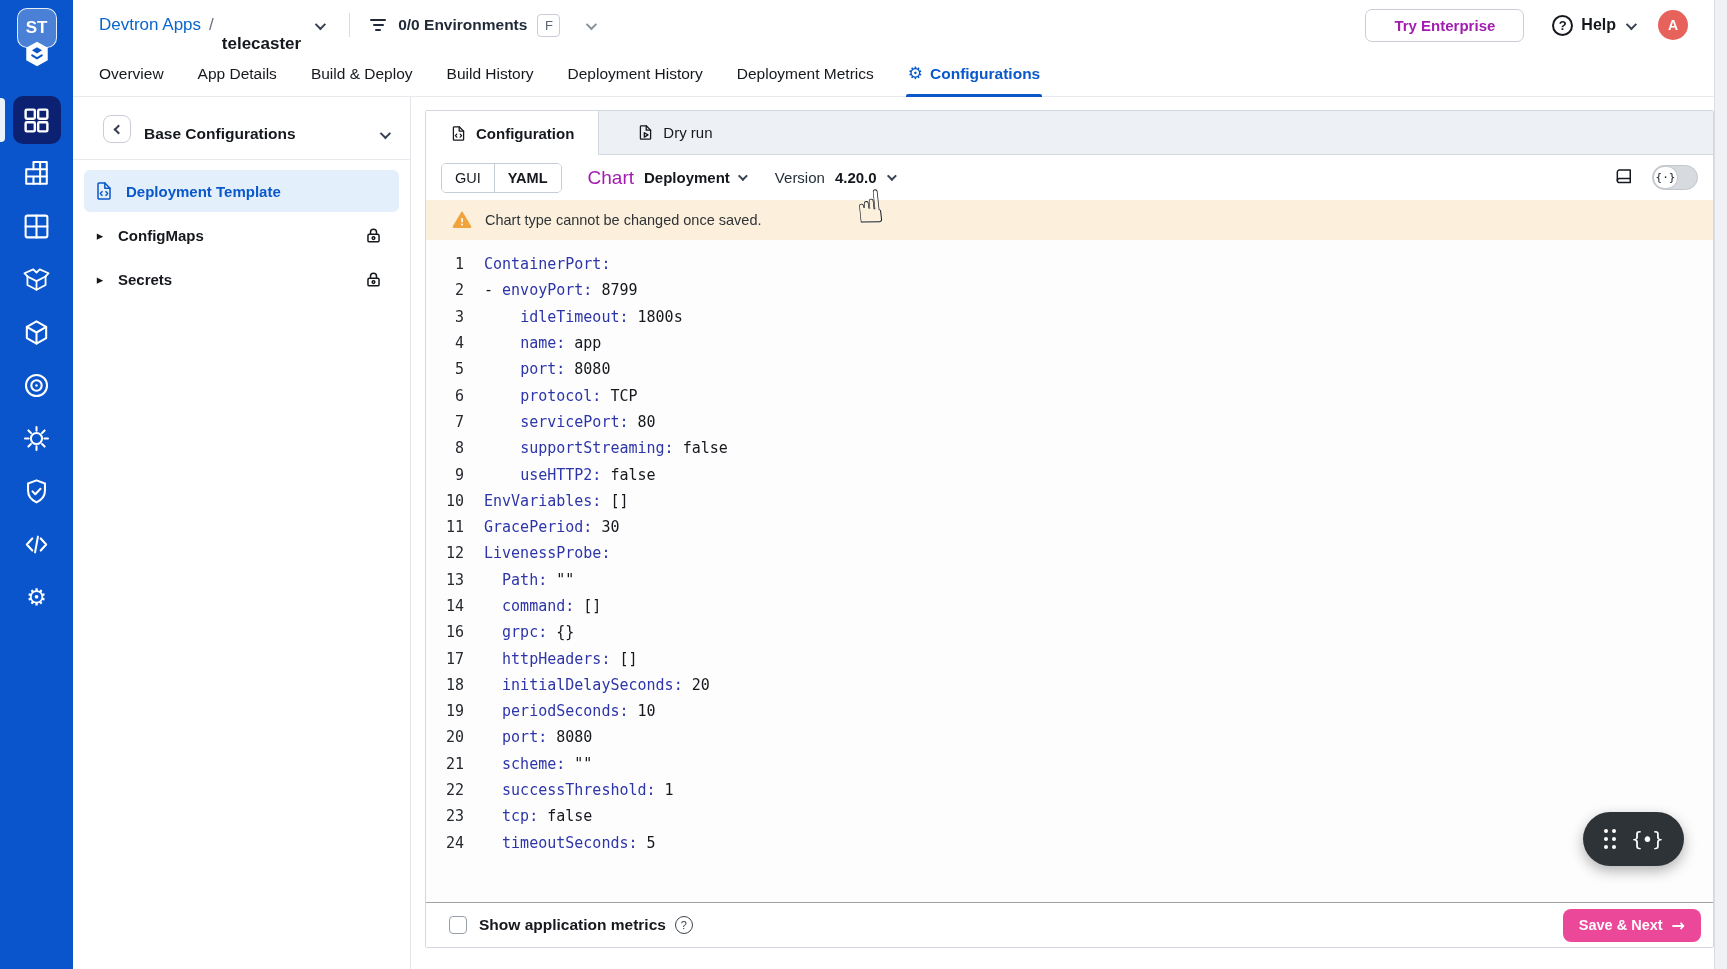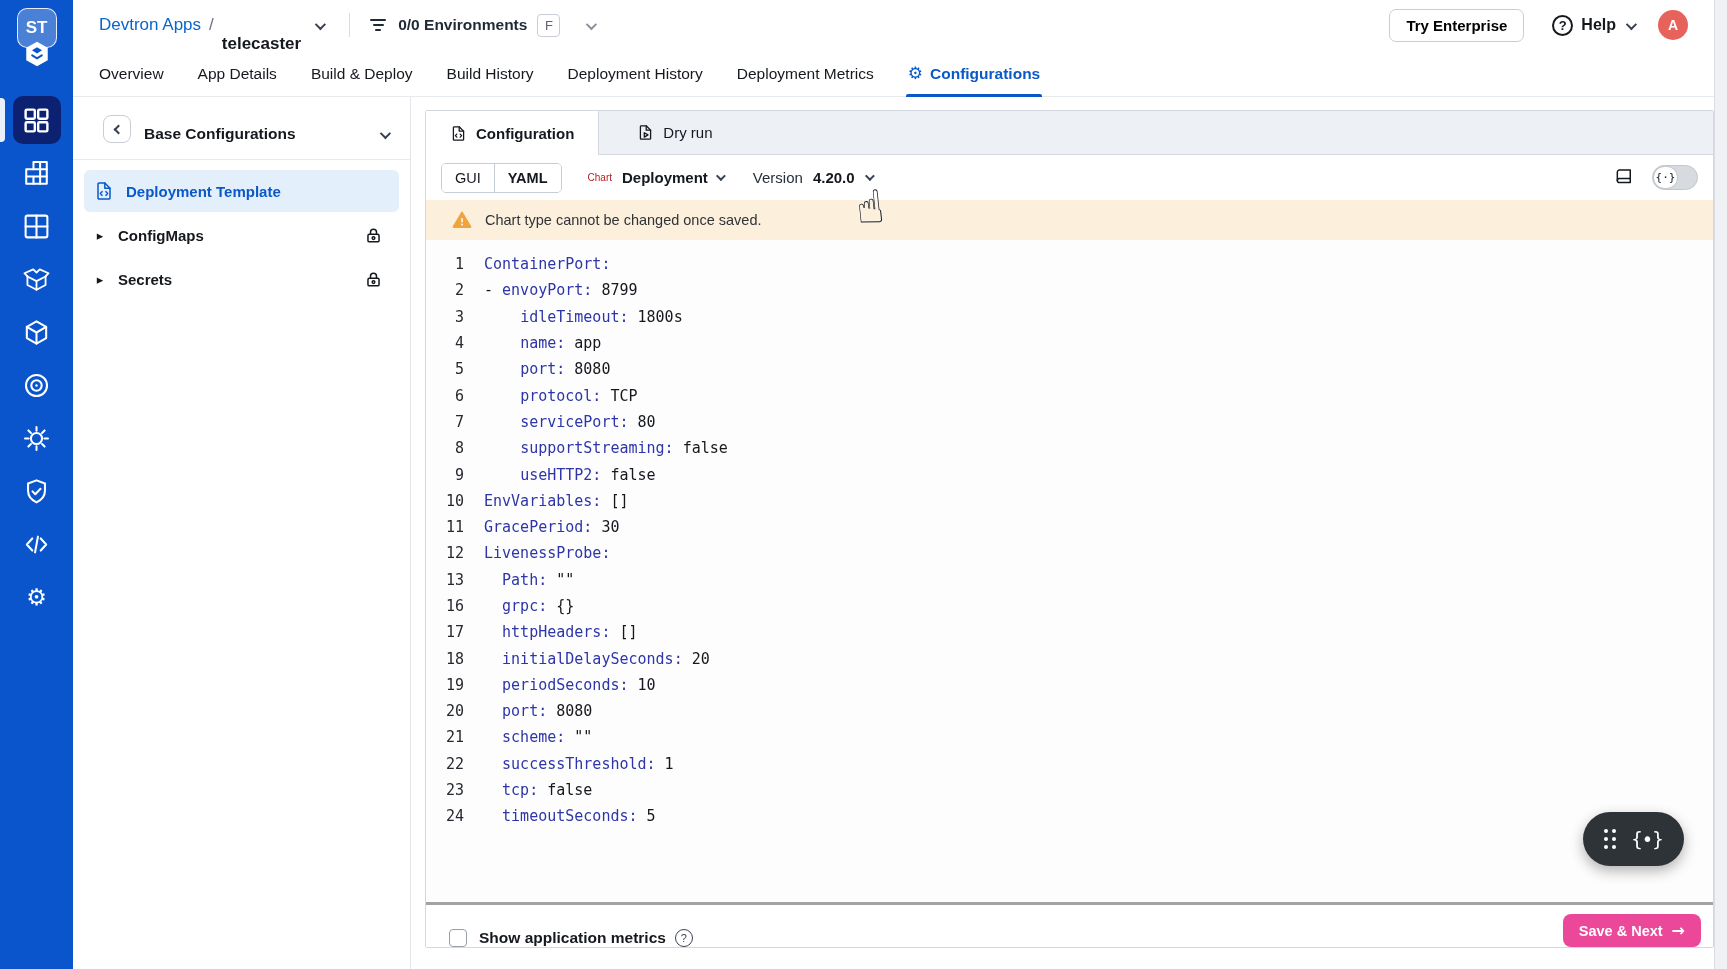--- a/index.html
+++ b/index.html
@@ -39,22 +39,22 @@
   #breadcrumb-current { color:#15181d; font-weight:bold;margin-top:38px; }
   #app-chevron { color:#374151; margin-left:6px; cursor:pointer; }
   #header-vdiv { width:1px; height:24px; background:#d8dce2; margin:0 20px 0 26px; }
   #env-filter-icon { display:flex; flex-direction:column; gap:3px; align-items:center; margin-right:12px; cursor:pointer; }
   #env-filter-icon i { display:block; height:2px; background:#1f2937; border-radius:1px; }
   #env-label { font-size:15.5px; font-weight:bold; color:#1f2937; }
   #env-key { margin-left:10px; width:23px; height:23px; border:1px solid #c9ced6; border-radius:4px;
              display:flex; align-items:center; justify-content:center; font-size:13px; color:#5b6470; background:#fff; }
   #env-chevron { color:#8a919c; margin-left:26px; cursor:pointer; }
   #header-spacer { flex:1; }
-  #try-enterprise { border:1px solid #c9ced6; border-radius:7px; background:#fff; padding:7px 16px;
-                    color:#000000; font-weight:bold; font-size:15px; cursor:pointer; }
+  #try-enterprise { border:1px solid #c9ced6; border-radius:7px; background:#fff; padding:7px 28px;
+                    color:#a21caf; font-weight:bold; font-size:15px; cursor:pointer; }
   #help-group { display:flex; align-items:center; gap:8px; margin-left:28px; cursor:pointer; }
   #help-qmark { width:21px; height:21px; border:2px solid #15181d; border-radius:50%; display:flex; align-items:center;
                 justify-content:center; font-size:13px; font-weight:bold; color:#15181d; }
   #help-label { font-size:16px; font-weight:bold; color:#15181d; }
   #help-chevron { color:#374151; margin-left:2px; }
   #avatar { margin-left:24px; width:30px; height:30px; border-radius:50%; background:#e8625c; color:#fff;
             display:flex; align-items:center; justify-content:center; font-size:14px; font-weight:bold; cursor:pointer; }
 
   
   #nav-tabs { height:47px; display:flex; align-items:stretch; gap:34px; padding:0 26px; }
@@ -88,21 +88,21 @@
   .ws-tab { display:flex; align-items:center; gap:9px; padding:0 24px; font-size:15px; color:#15181d; cursor:pointer; }
   .ws-tab svg { width:17px; height:17px; }
   .ws-tab.active { background:#fff; font-weight:bold; border-right:1px solid #d3d8de; margin-bottom:-1px; }
   .ws-tab:not(.active) { border-right:1px solid transparent; margin-left:14px; }
 
   #toolbar { height:45px; display:flex; align-items:center; padding:0 15px; background:#fff; }
   #mode-seg { display:flex; border:1px solid #c6ccd3; border-radius:5px; overflow:hidden; }
   .seg-btn { padding:6px 13px; font-size:14.5px; color:#15181d; background:#fff; cursor:pointer; }
   .seg-btn + .seg-btn { border-left:1px solid #c6ccd3; }
   .seg-btn.active { font-weight:bold; }
-  #chart-label { margin-left:26px; font-size:10px; color:#b91c1c; }
+  #chart-label { margin-left:26px; font-size:19px; color:#a21caf; }
   #chart-select { margin-left:10px; display:flex; align-items:center; gap:8px; font-size:15px; font-weight:bold; color:#15181d; cursor:pointer; }
   #chart-select .chv, #version-select .chv { width:7px; height:7px; color:#374151; }
   #version-label { margin-left:30px; font-size:15px; color:#25303c; }
   #version-select { margin-left:10px; display:flex; align-items:center; gap:10px; font-size:15px; font-weight:bold; color:#15181d; cursor:pointer; }
   #toolbar-spacer { flex:1; }
   #readme-icon { width:20px; height:20px; color:#15181d; cursor:pointer; }
   #code-toggle { margin-left:18px; width:46px; height:25px; background:#d7dbe0; border:1px solid #c3c8cf; border-radius:13px;
                  display:flex; align-items:center; padding:1px; cursor:pointer; }
   #code-toggle-knob { width:23px; height:21px; background:#fff; border-radius:10px; display:flex; align-items:center; justify-content:center;
                       font-family:"DejaVu Sans Mono",monospace; font-size:11px; color:#15181d; box-shadow:0 0 2px rgba(0,0,0,.25); }
@@ -111,22 +111,22 @@
   #warning-icon { width:20px; height:20px; }
   #warning-text { font-size:14.5px; color:#2f3337; }
 
   #editor { position:relative; height:663px; overflow:hidden; background:#fdfdfe; padding-top:11px; }
   .ed-line { display:flex; align-items:center; height:26.3px; font-family:"DejaVu Sans Mono",monospace; font-size:15px; }
   .ed-ln { width:58px; padding-right:20px; text-align:right; color:#26292e; flex:none; }
   .ed-code { white-space:pre; color:#16181d; }
   .ed-key { color:#2d35a8; }
   .ed-dash { color:#16181d; }
 
-  #card-footer { position:absolute; left:0; right:0; bottom:0; height:45px; border-top:3px solid #a3a3a3; background:#fff;
-                 display:flex; align-items:flex-end; padding:0 12px 0 23px; }
+  #card-footer { position:absolute; left:0; right:0; bottom:0; height:45px; border-top:1px solid #a3a3a3; background:#fff;
+                 display:flex; align-items:center; padding:0 12px 0 23px; }
   #metrics-checkbox { width:18px; height:18px; border:1.6px solid #989fa8; border-radius:4px; background:#fff; cursor:pointer; }
   #metrics-label { margin-left:12px; font-size:15.5px; font-weight:bold; color:#15181d; }
   #metrics-help { margin-left:9px; width:18px; height:18px; border:1.4px solid #3c4450; border-radius:50%;
                   display:flex; align-items:center; justify-content:center; font-size:11px; color:#3c4450; cursor:pointer; }
   #footer-spacer { flex:1; }
   #save-next-btn { height:33px; padding:0 16px; border:none; border-radius:8px; background:#ec4899; color:#fff;
                    font-family:"Liberation Sans",sans-serif; font-size:14.5px; font-weight:bold; display:flex; align-items:center; gap:9px; cursor:pointer; }
   #save-next-arrow { font-family:"DejaVu Sans",sans-serif; font-size:16px; }
 
   
@@ -415,20 +415,24 @@
       </div>
       <div class="ed-line">
         <span class="ed-ln">12</span>
         <span class="ed-code"><span class="ed-key">LivenessProbe:</span></span>
       </div>
       <div class="ed-line">
         <span class="ed-ln">13</span>
         <span class="ed-code">  <span class="ed-key">Path:</span><span> ""</span></span>
       </div>
       <div class="ed-line">
+        <span class="ed-ln">14</span>
+        <span class="ed-code">  <span class="ed-key">command:</span><span> []</span></span>
+      </div>
+      <div class="ed-line">
         <span class="ed-ln">16</span>
         <span class="ed-code">  <span class="ed-key">grpc:</span><span> {}</span></span>
       </div>
       <div class="ed-line">
         <span class="ed-ln">17</span>
         <span class="ed-code">  <span class="ed-key">httpHeaders:</span><span> []</span></span>
       </div>
       <div class="ed-line">
         <span class="ed-ln">18</span>
         <span class="ed-code">  <span class="ed-key">initialDelaySeconds:</span><span> 20</span></span>

